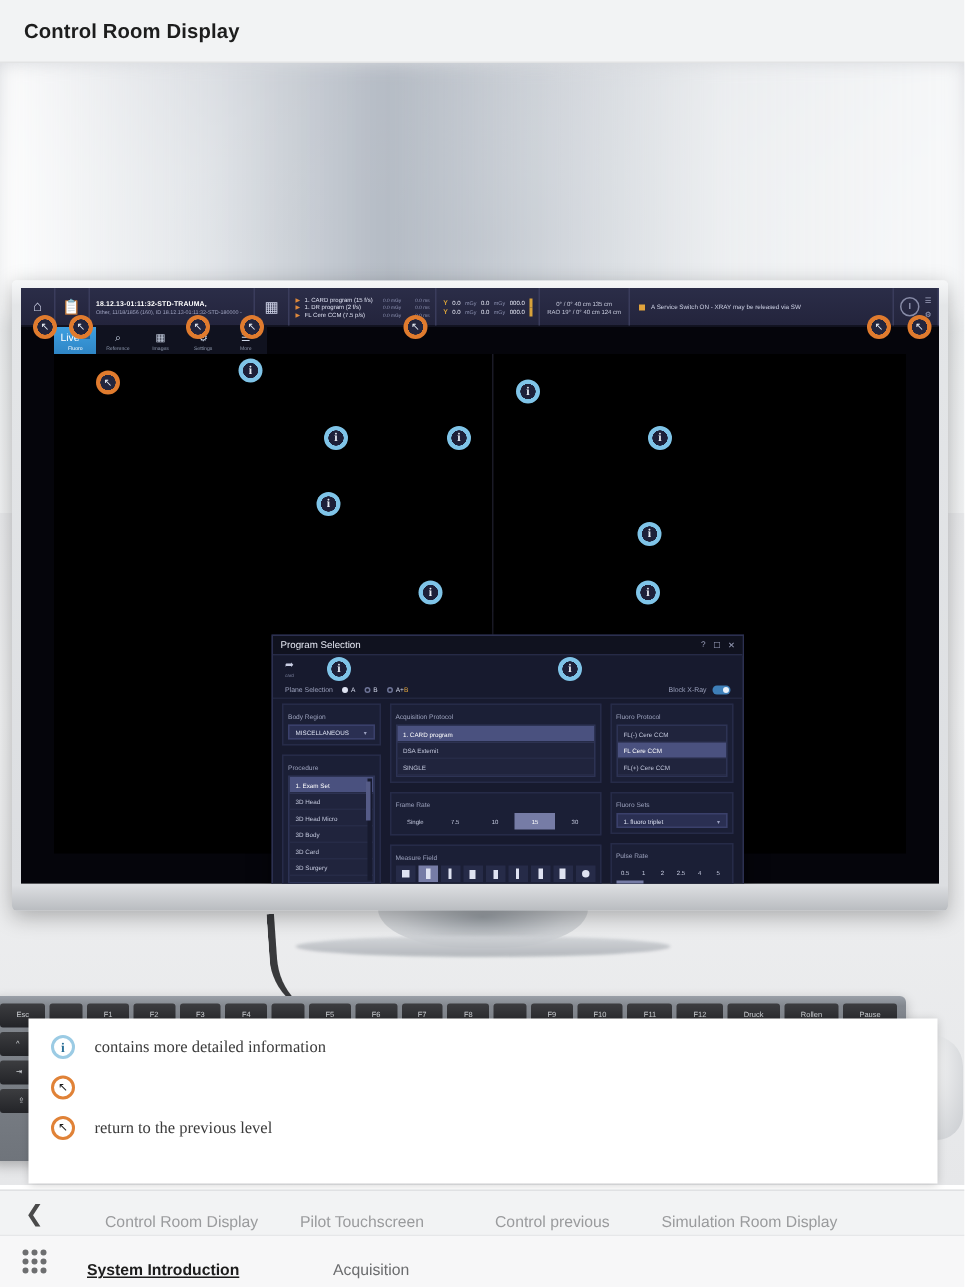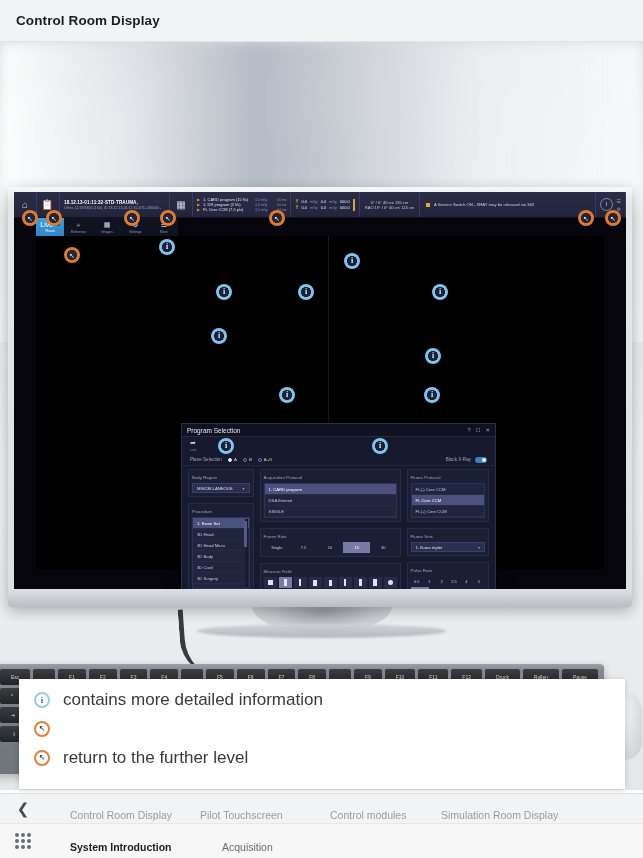--- a/index.html
+++ b/index.html
@@ -227,21 +227,21 @@
     position: absolute; left: 19px; top: 679px; width: 606px; height: 110px;
     background: #fff; box-shadow: 0 1px 6px rgba(0,0,0,.18);
   }
   .legend h2 { font-size: 11.5px; font-weight: bold; color: #1d1d1d; margin: 12px 0 0 15px; }
   .lg-row { display:flex; align-items:center; margin: 11px 0 0 15px; gap: 13px; }
   .lg-ico { width: 16px; height: 16px; border-radius:50%; display:flex; align-items:center; justify-content:center; flex: none;}
   .lg-ico.blue { border: 2px solid #9bcbe4; background:#fff; color:#2b6f96; }
   .lg-ico.orange { border: 2px solid #e08237; background:#fff; color:#1d1d1d; }
   .lg-ico span { font-size: 9px; line-height: 1; font-family:"Liberation Serif", serif; font-weight:bold;}
   .lg-ico.orange span { font-family:"Liberation Sans", sans-serif; font-size:8px; font-weight:normal;}
-  .lg-txt { font-size: 17px; color: #3a3a3a; }
+  .lg-txt { font-size: 11px; color: #3a3a3a; font-family: Liberation Serif, serif; }
 
   
   .nav1 {
     position:absolute; left:0; top:793px; width:643px; height:30px;
     background:#f2f3f4; border-top:1px solid #e0e1e3;
     display:flex; align-items:center;
   }
   .nav2 {
     position:absolute; left:0; top:823px; width:643px; height:35px;
     background:#f7f7f8; border-top:1px solid #e6e7e9;
@@ -734,48 +734,48 @@
         </div>
         <div class="lg-row">
           <div class="lg-ico orange">
             <span>↖</span>
           </div>
         </div>
         <div class="lg-row">
           <div class="lg-ico orange">
             <span>↖</span>
           </div>
-          <div class="lg-txt">return to the further level</div>
+          <div class="lg-txt">return to the previous level</div>
         </div>
       </div>
   </div>
 
   <div class="nav1">
     <div class="back-arrow">❮</div>
     <div id="crumbs" style="display:flex;">
         <div class="item" style="position: absolute; left: 70px;">Control Room Display</div>
         <div class="item" style="position: absolute; left: 200px;">Pilot Touchscreen</div>
-        <div class="item" style="position: absolute; left: 330px;">Control modules</div>
+        <div class="item" style="position: absolute; left: 330px;">Control previous</div>
         <div class="item" style="position: absolute; left: 441px;">Simulation Room Display</div>
       </div>
   </div>
 
   <div class="nav2">
     <div class="grid-icon">
       <span class="g">
           <i></i>
           <i></i>
           <i></i>
           <i></i>
           <i></i>
           <i></i>
           <i></i>
           <i></i>
           <i></i>
         </span>
     </div>
     <div id="sections" style="display:flex;">
-        <div class="item active" style="position: absolute; left: 70px;">System Introduction</div>
+        <div class="item active" style="position: absolute; left: 58px; text-decoration: underline;">System Introduction</div>
         <div class="item" style="position: absolute; left: 222px;">Acquisition</div>
       </div>
   </div>
 
 </div>
 
 </body></html>

